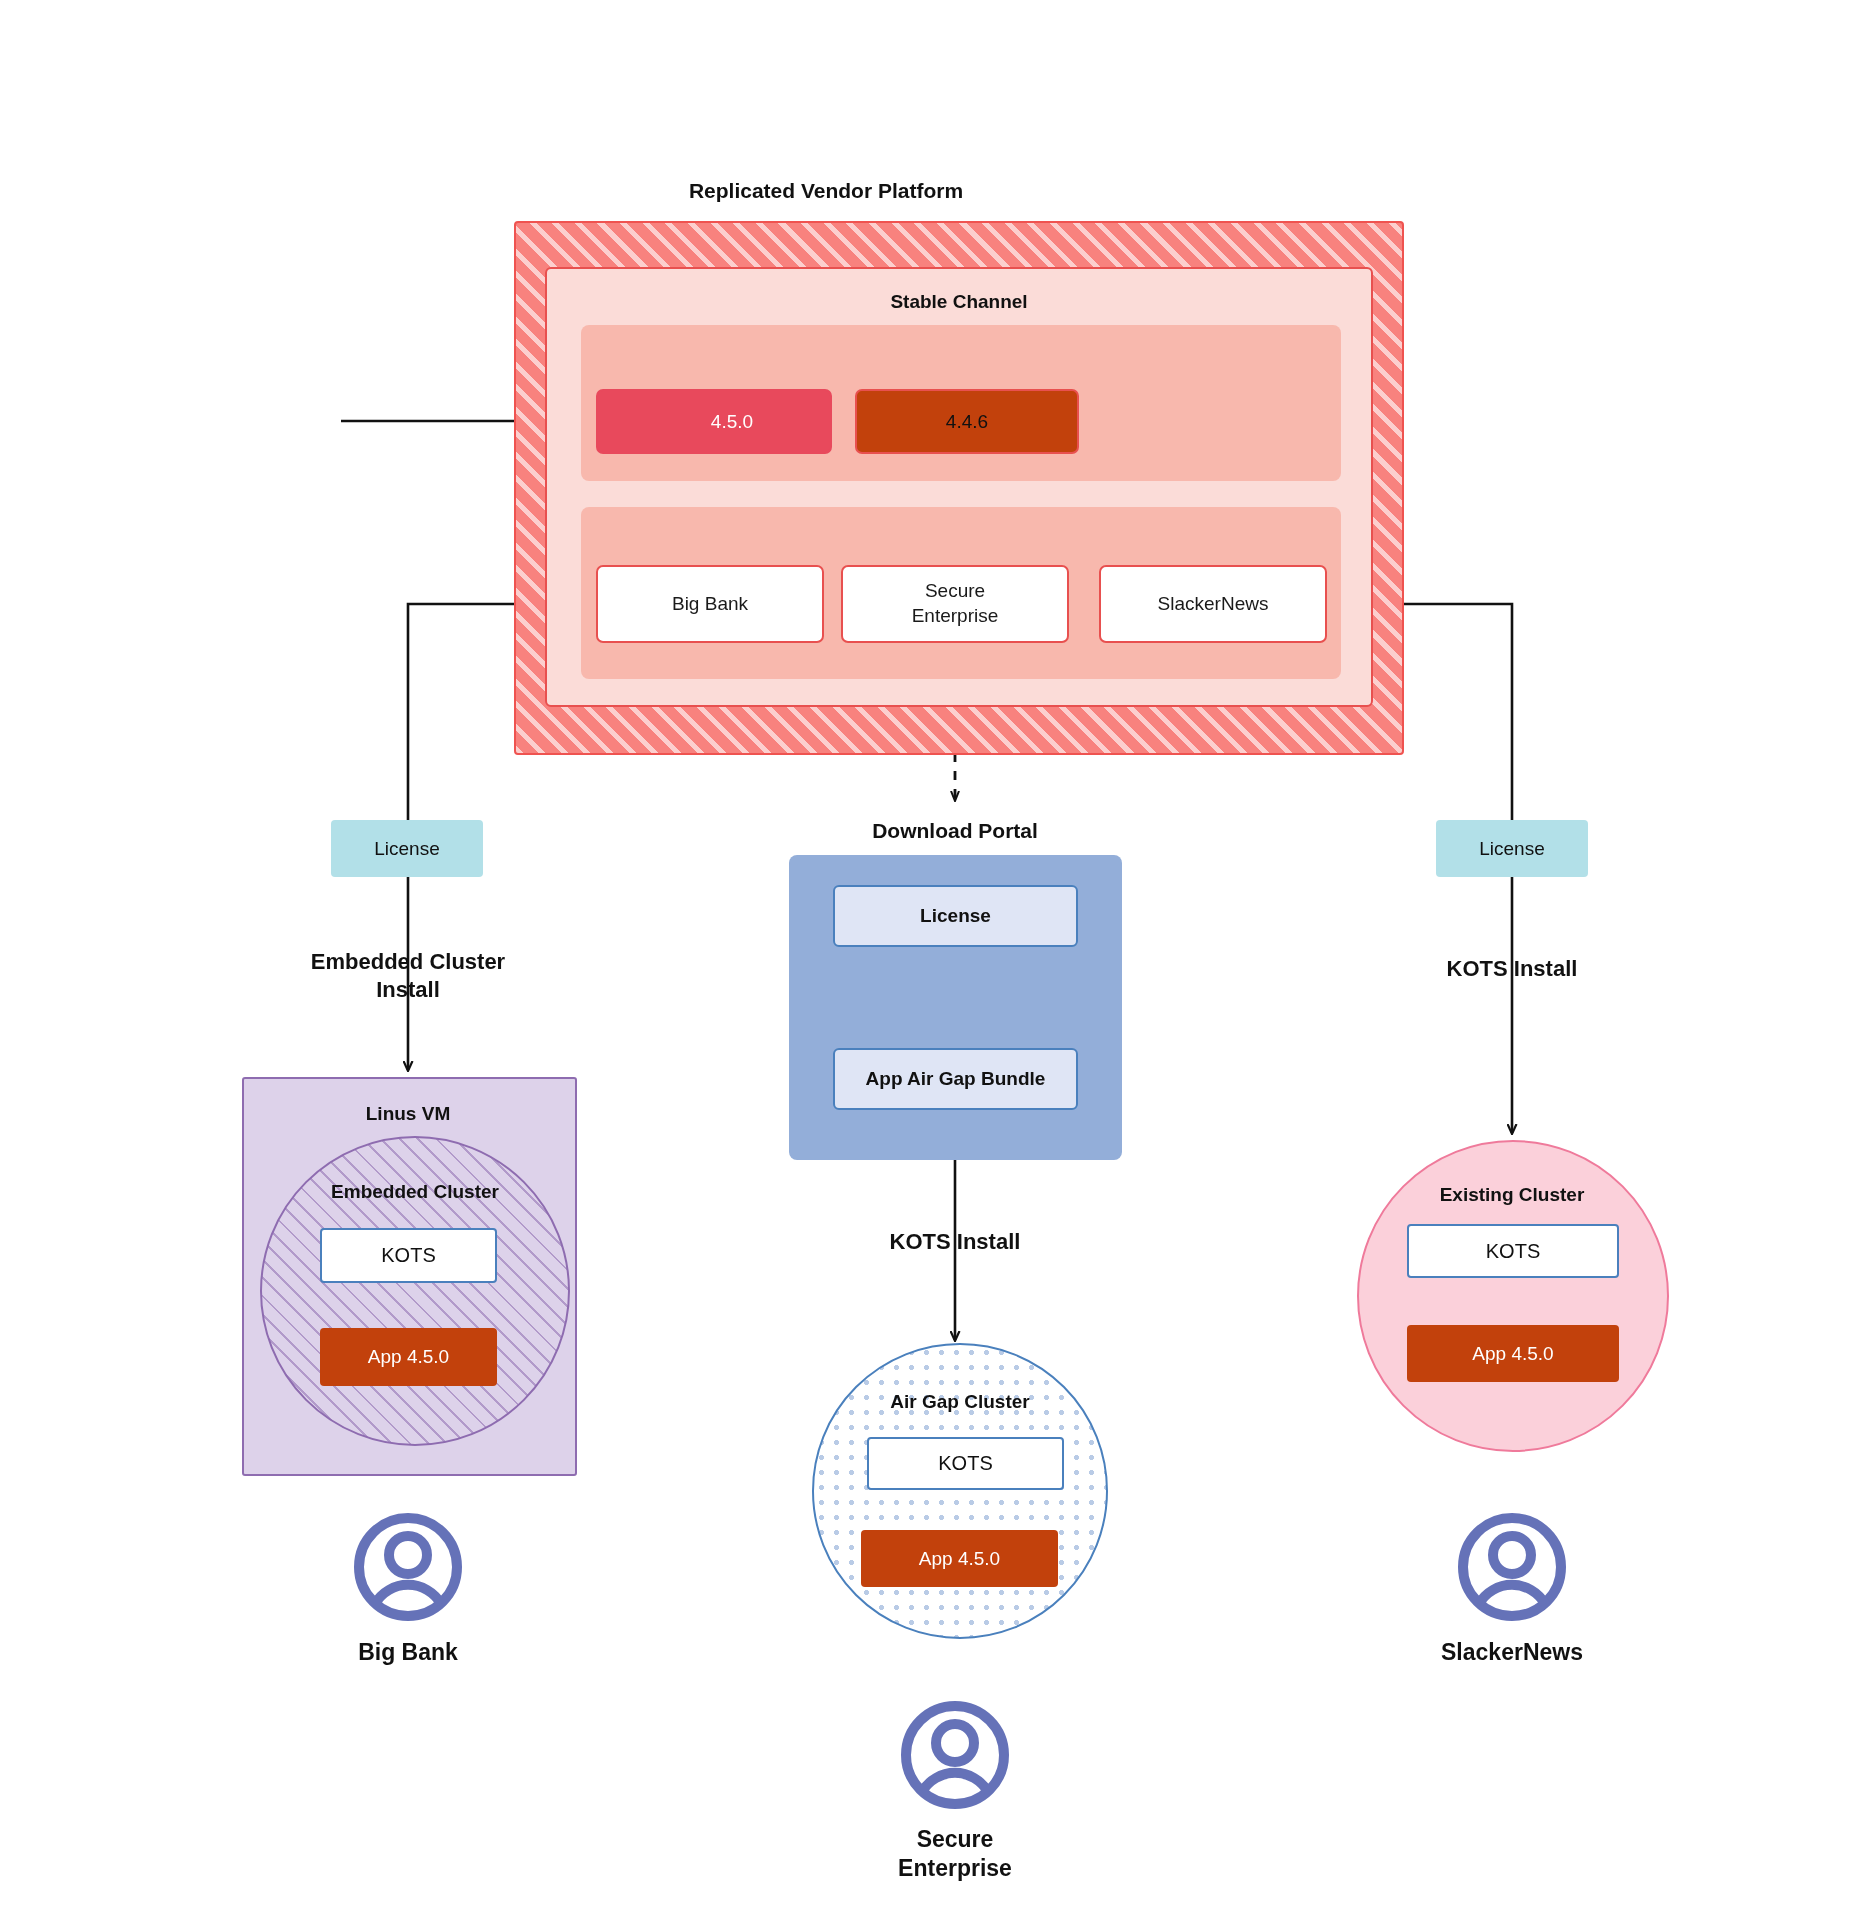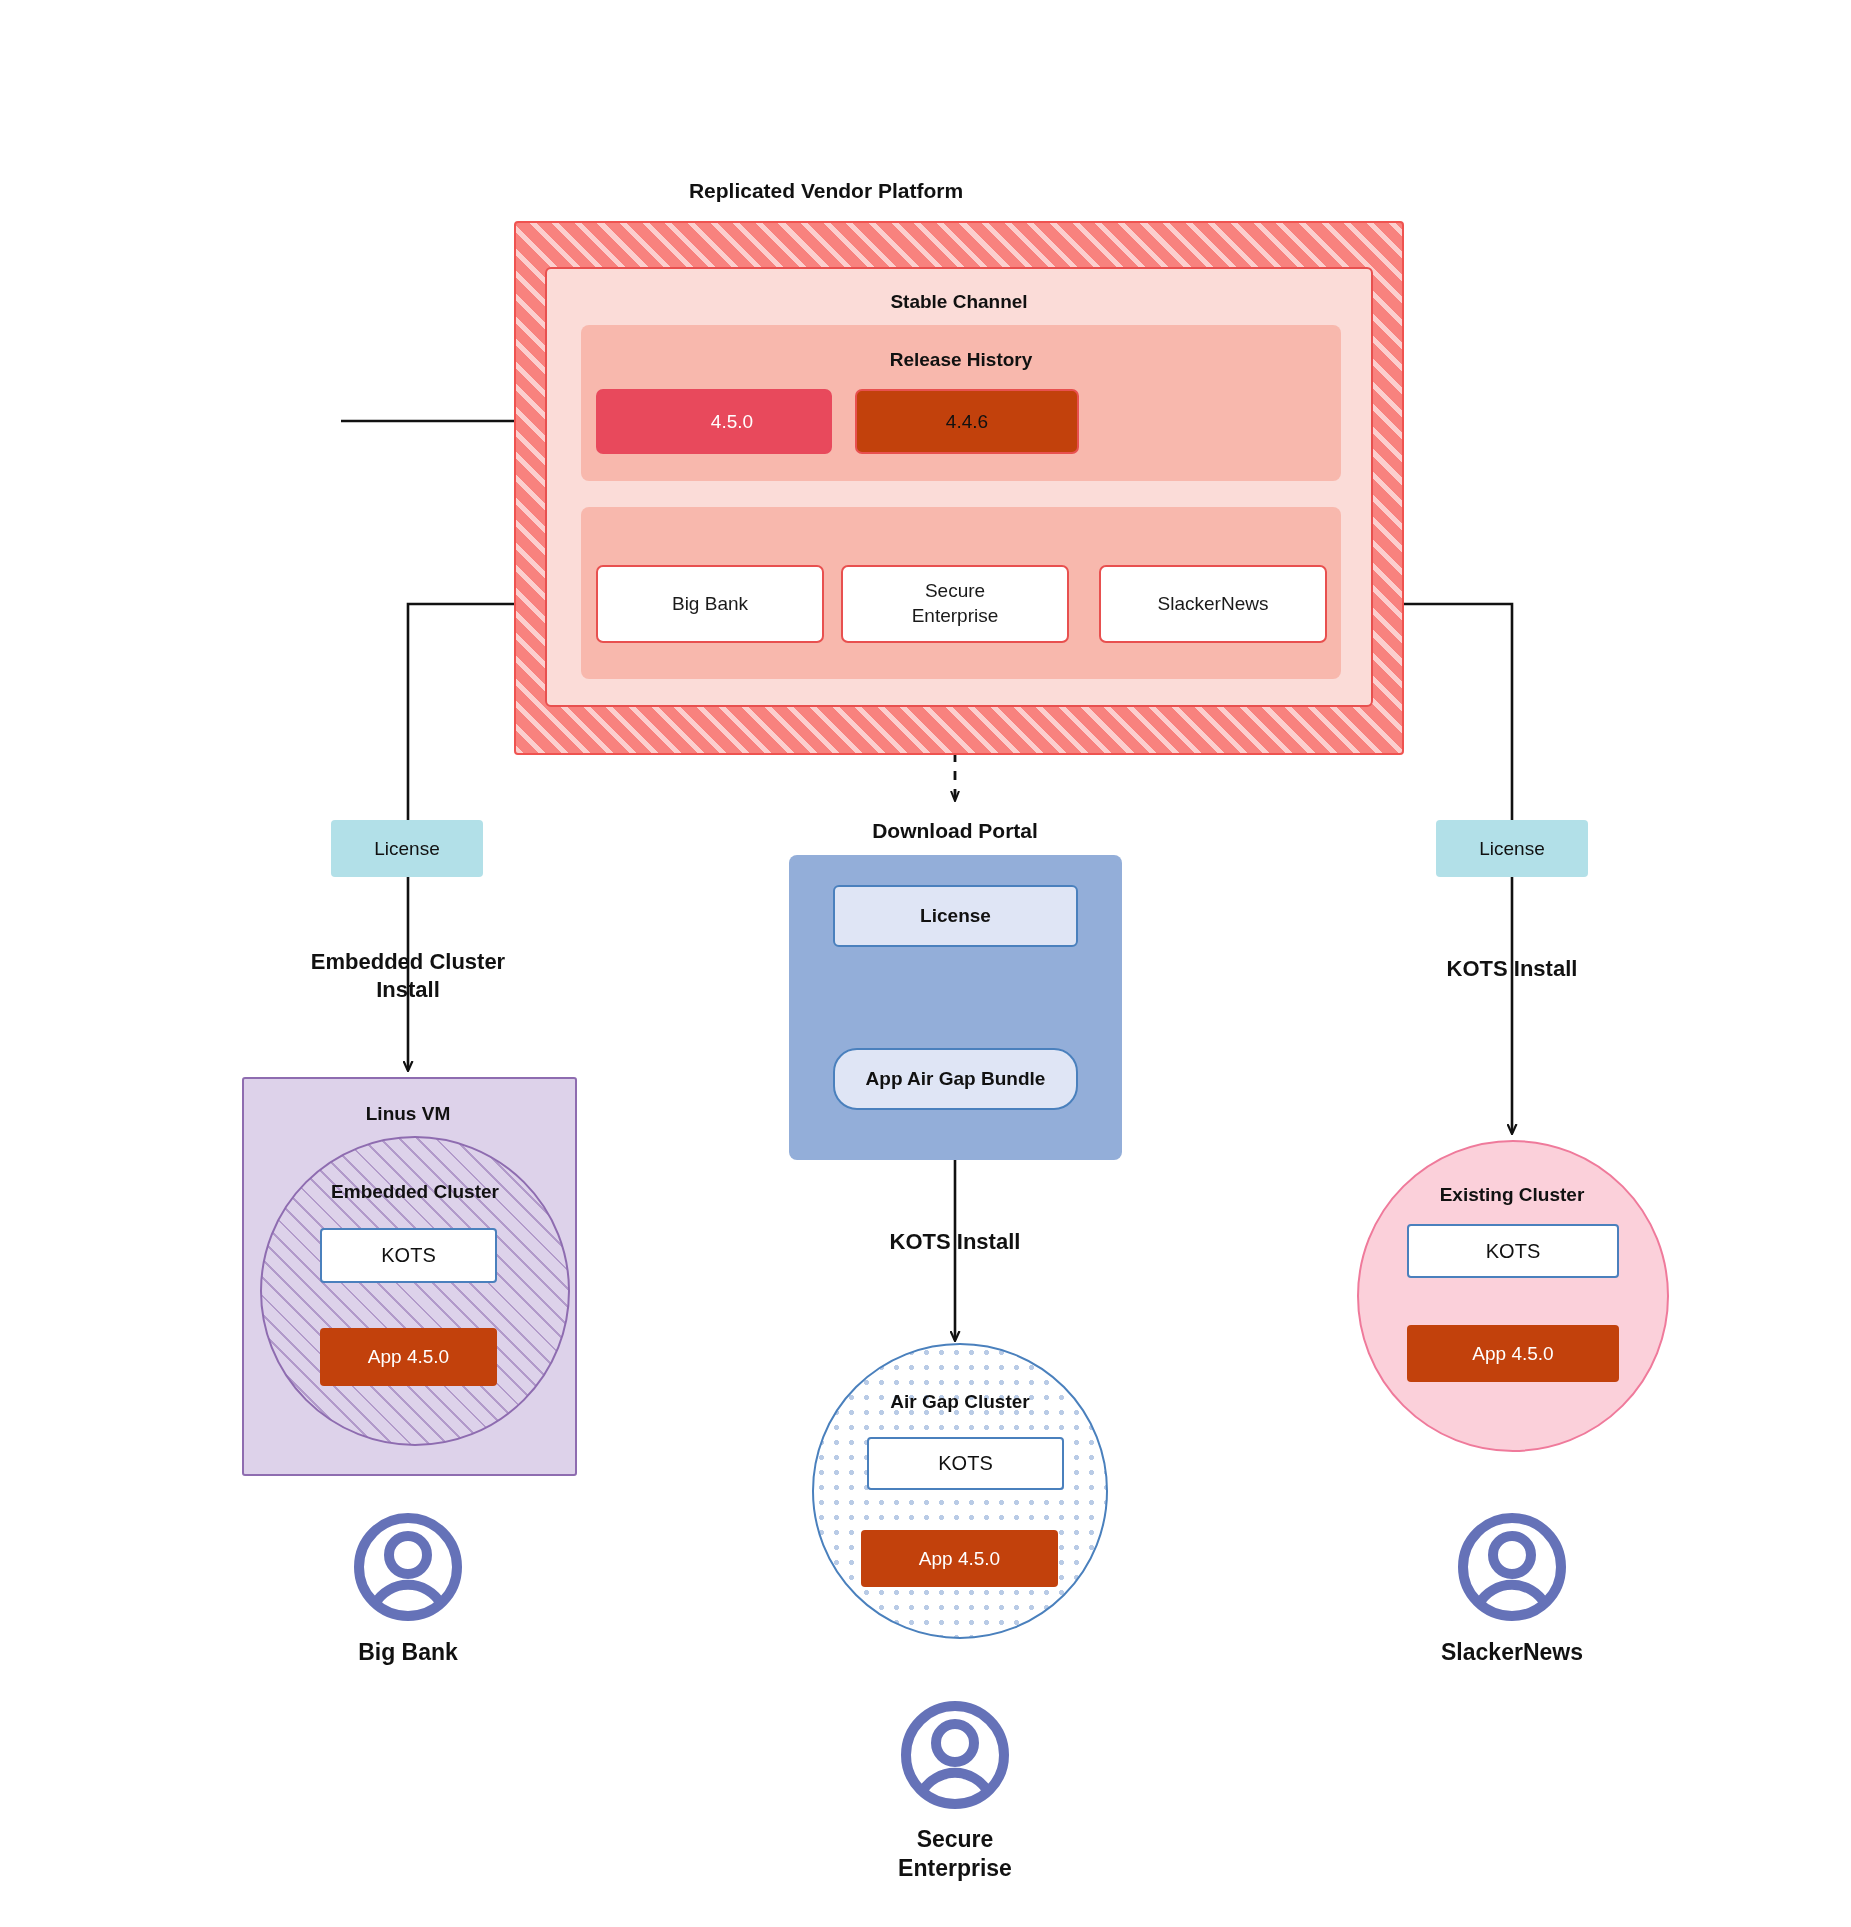--- a/index.html
+++ b/index.html
@@ -190,21 +190,20 @@
   </svg>
 
   <div class="lbl lbl-title" style="left:576px; top:178px; width:500px;">Replicated Vendor Platform</div>
 
   <div class="node platform" style="left:514px; top:221px; width:890px; height:534px;"></div>
 
   <div class="node channel" style="left:545px; top:267px; width:828px; height:440px;"></div>
   <div class="lbl lbl-sec" style="left:645px; top:290px; width:628px;">Stable Channel</div>
 
   <div class="node subpanel" style="left:581px; top:325px; width:760px; height:156px;"></div>
-  <div class="lbl lbl-sec" style="left:661px; top:348px; width:600px;">Release History</div>
 
   <div class="node rel-box rel-current" style="left:596px; top:389px; width:236px; height:65px;">4.5.0</div>
   <div class="node rel-box rel-old" style="left:855px; top:389px; width:224px; height:65px;">4.4.6</div>
 
   <div class="node subpanel" style="left:581px; top:507px; width:760px; height:172px;"></div>
 
   <div class="node cust-box" style="left:596px; top:565px; width:228px; height:78px;">Big Bank</div>
   <div class="node cust-box" style="left:841px; top:565px; width:228px; height:78px;">Secure
 Enterprise</div>
   <div class="node cust-box" style="left:1099px; top:565px; width:228px; height:78px;">SlackerNews</div>
@@ -228,21 +227,21 @@
     <circle cx="55" cy="55" r="49" fill="none" stroke="#6572b8" stroke-width="10"></circle>
     <circle cx="55" cy="43" r="19" fill="none" stroke="#6572b8" stroke-width="10"></circle>
     <path d="M22,92 A38,38 0 0 1 88,92" fill="none" stroke="#6572b8" stroke-width="10"></path>
   </svg>
   <div class="lbl lbl-customer" style="left:258px; top:1638px; width:300px;">Big Bank</div>
 
   <div class="lbl lbl-title" style="left:805px; top:818px; width:300px;">Download  Portal</div>
 
   <div class="node portal-box" style="left:789px; top:855px; width:333px; height:305px;"></div>
   <div class="node portal-item" style="left:833px; top:885px; width:245px; height:62px;">License</div>
-  <div class="node portal-item" style="left:833px; top:1048px; width:245px; height:62px;border-radius:24px;">App Air Gap Bundle</div>
+  <div class="node portal-item" style="left:833px; top:1048px; width:245px; height:62px;">App Air Gap Bundle</div>
 
   <div class="lbl lbl-edge" style="left:805px; top:1228px; width:300px;">KOTS Install</div>
 
   <div class="node airgap-circle" style="left:812px; top:1343px; width:296px; height:296px;"></div>
   <div class="lbl lbl-sec" style="left:810px; top:1390px; width:300px;">Air Gap Cluster</div>
 
   <div class="node kots-box" style="left:867px; top:1437px; width:197px; height:53px;">KOTS</div>
   <div class="node app-box" style="left:861px; top:1530px; width:197px; height:57px;">App 4.5.0</div>
 
   <svg class="avatar" style="left:900px; top:1700px;" width="110" height="110" viewBox="0 0 110 110">

